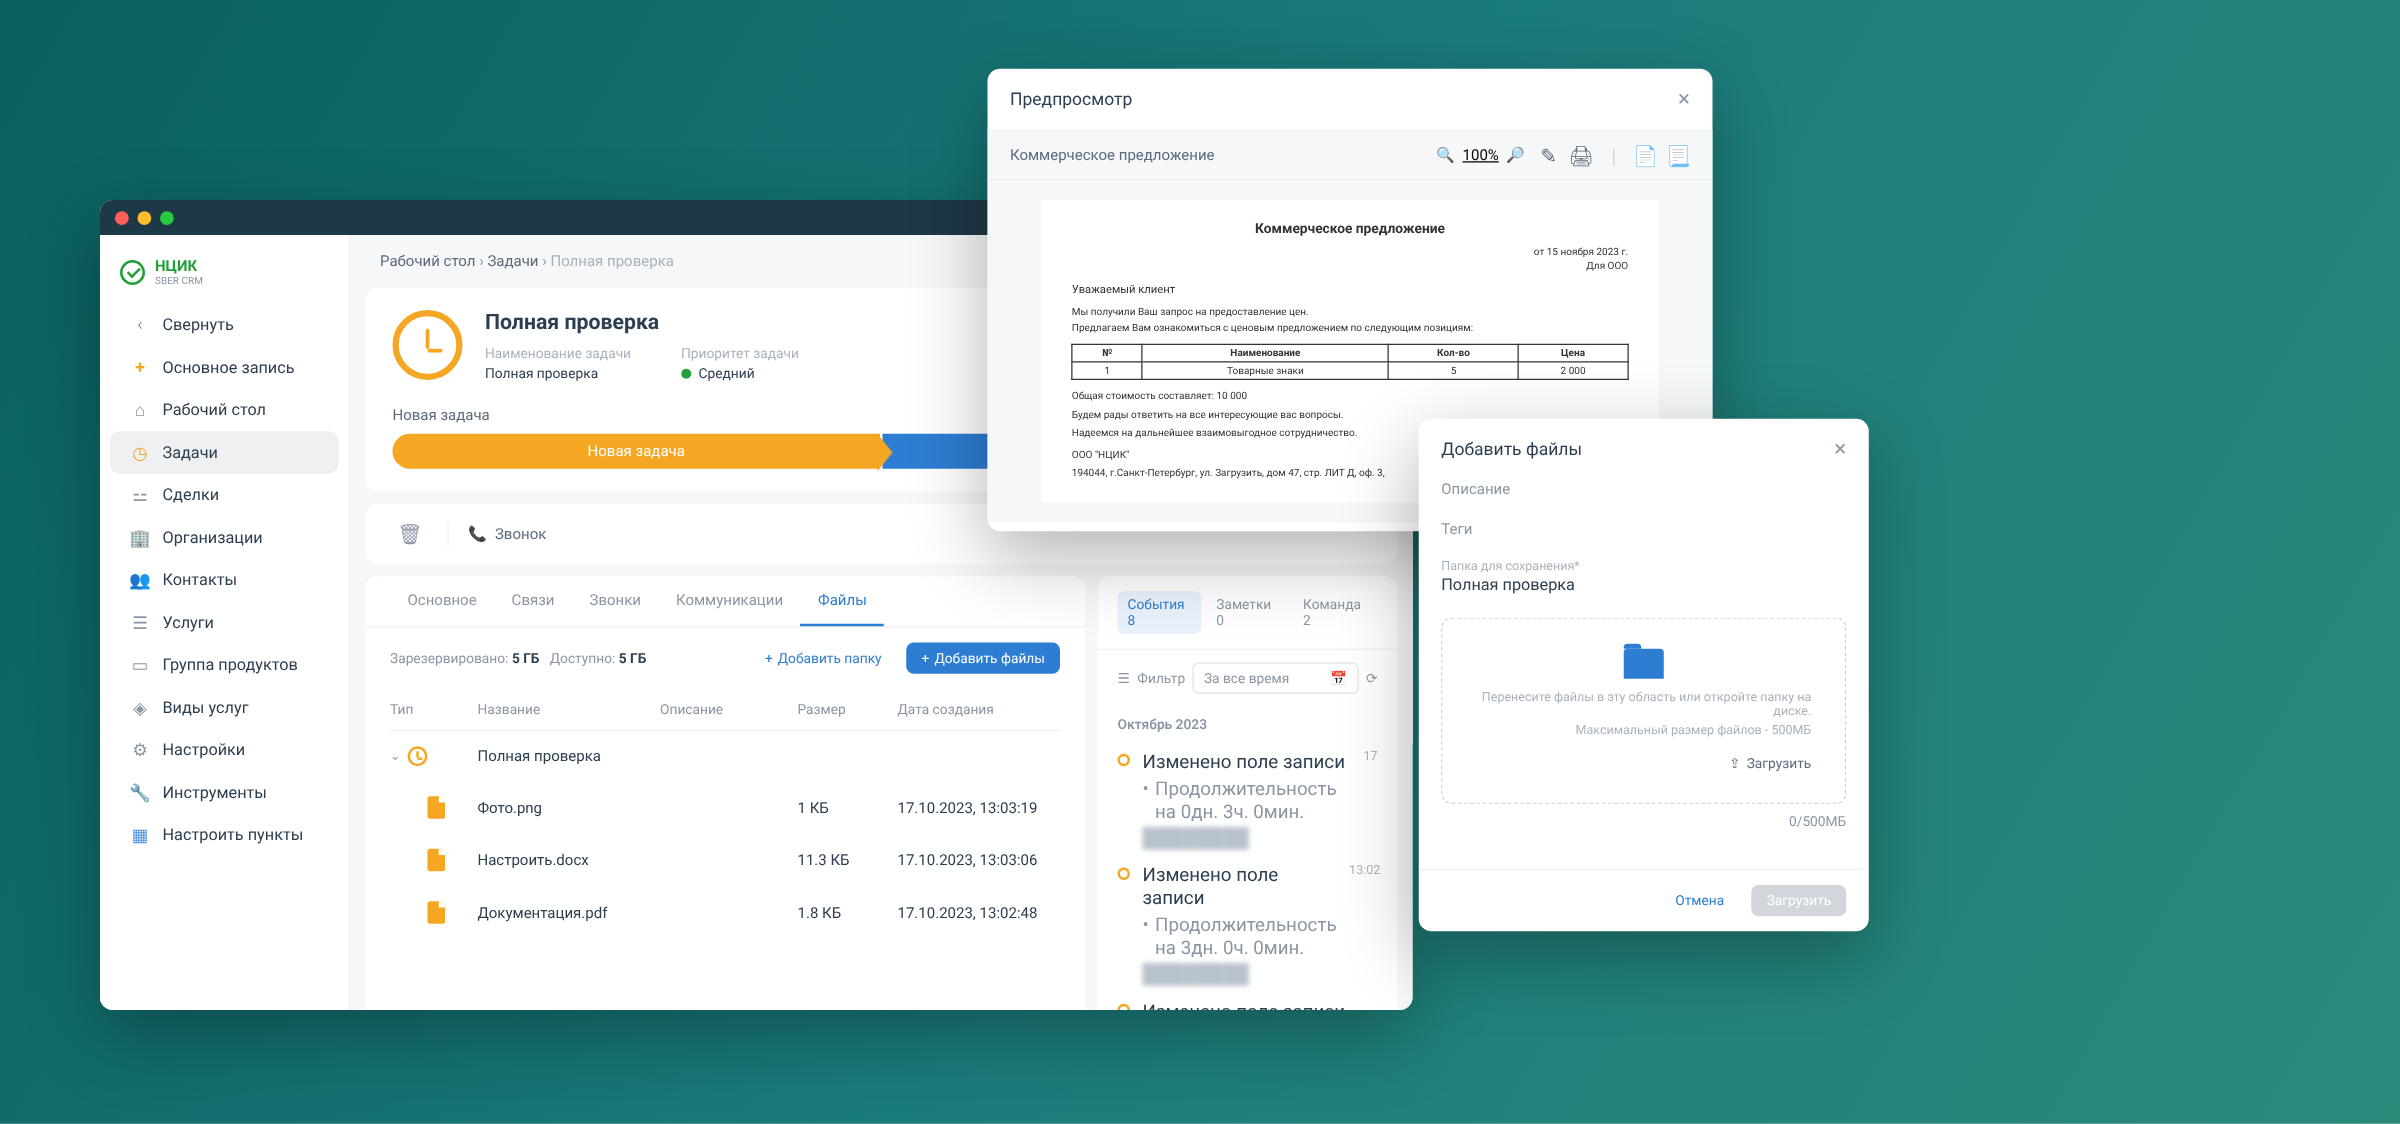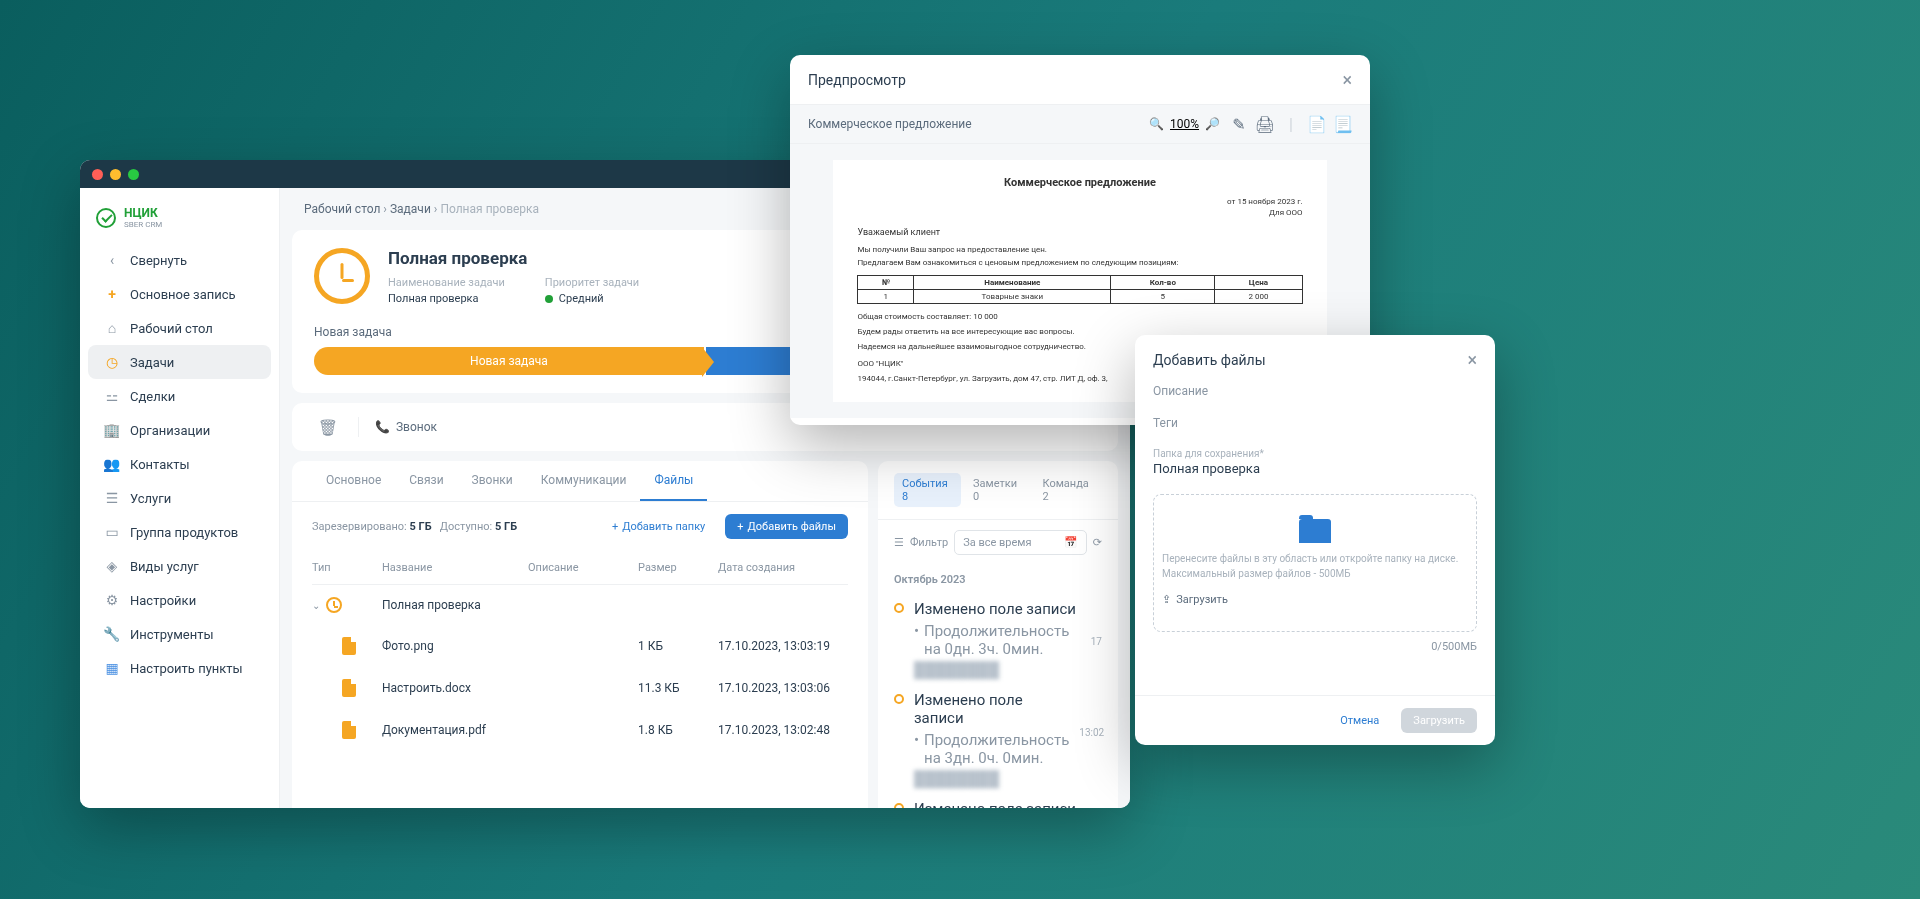--- a/index.html
+++ b/index.html
@@ -93,21 +93,21 @@
 .filter-row { padding: 10px 16px; display: flex; gap: 6px; align-items: center; font-size: 11px; color: #8a96a3; }
 .filter-box { flex: 1; padding: 5px 8px; border: 1px solid #e0e4e8; border-radius: 5px; display: flex; align-items: center; justify-content: space-between; }
 .month-label { padding: 8px 16px; font-size: 11px; color: #8a96a3; font-weight: 600; }
 .event { padding: 6px 16px; display: flex; gap: 10px; align-items: flex-start; }
 .event-dot { width: 10px; height: 10px; border-radius: 50%; border: 2px solid #f5a623; margin-top: 3px; flex-shrink: 0; }
 .event-body { flex: 1; font-size: 15px; }
 .event-title { color: #2c3e50; margin-bottom: 4px; }
 .event-detail { color: #8a96a3; padding-left: 10px; position: relative; }
 .event-detail::before { content: '•'; position: absolute; left: 0; }
 .event-blur { color: #b8c2cc; filter: blur(2px); margin-top: 3px; }
-.event-time { font-size: 10px; color: #a8b2bc; margin-top: 36px; }
+.event-time { font-size: 10px; color: #a8b2bc; }
 
 
 .preview-window { left: 790px; top: 55px; width: 580px; height: 370px; background: #fff; }
 .pv-header { display: flex; justify-content: space-between; align-items: center; padding: 14px 18px; border-bottom: 1px solid #eef0f2; }
 .pv-title { font-size: 14px; color: #2c3e50; }
 .pv-close { color: #8a96a3; font-size: 18px; cursor: pointer; }
 .pv-toolbar { background: #f5f7f9; padding: 10px 18px; display: flex; justify-content: space-between; align-items: center; border-bottom: 1px solid #eef0f2; }
 .pv-doc-name { font-size: 12px; color: #5b6b7c; }
 .pv-tools { display: flex; gap: 10px; align-items: center; }
 .pv-zoom { display: flex; gap: 6px; align-items: center; font-size: 12px; }
@@ -127,21 +127,21 @@
 
 
 .upload-window { left: 1135px; top: 335px; width: 360px; height: 410px; background: #fff; display: flex; flex-direction: column; }
 .up-header { display: flex; justify-content: space-between; align-items: center; padding: 14px 18px; }
 .up-title { font-size: 14px; color: #2c3e50; }
 .up-body { flex: 1; padding: 0 18px; }
 .up-field { margin-bottom: 18px; }
 .up-label { font-size: 12px; color: #8a96a3; }
 .up-label-small { font-size: 10px; color: #a8b2bc; margin-bottom: 2px; }
 .up-value { font-size: 13px; color: #2c3e50; }
-.drop-zone { border: 1px dashed #c8d0d8; border-radius: 8px; padding: 24px 8px; text-align: left; }
+.drop-zone { border: 1px dashed #c8d0d8; border-radius: 8px; padding: 24px 27px; text-align: right; }
 .drop-icon { width: 32px; height: 24px; background: #2d7dd2; border-radius: 3px 3px 0 0; margin: 0 auto 10px; position: relative; }
 .drop-icon::before { content: ''; position: absolute; width: 14px; height: 4px; background: #2d7dd2; top: -4px; left: 0; border-radius: 3px 3px 0 0; }
 .drop-text { font-size: 10px; color: #a8b2bc; margin-bottom: 4px; }
 .drop-btn { font-size: 11px; color: #5b6b7c; margin-top: 10px; display: inline-flex; gap: 5px; align-items: center; }
 .up-counter { text-align: right; font-size: 11px; color: #8a96a3; margin-top: 8px; }
 .up-footer { border-top: 1px solid #eef0f2; padding: 12px 18px; display: flex; justify-content: flex-end; gap: 10px; }
 .btn-cancel { background: none; color: #2d7dd2; }
 .btn-gray { background: #d0d6dc; color: #fff; }
 </style>
 </head>

